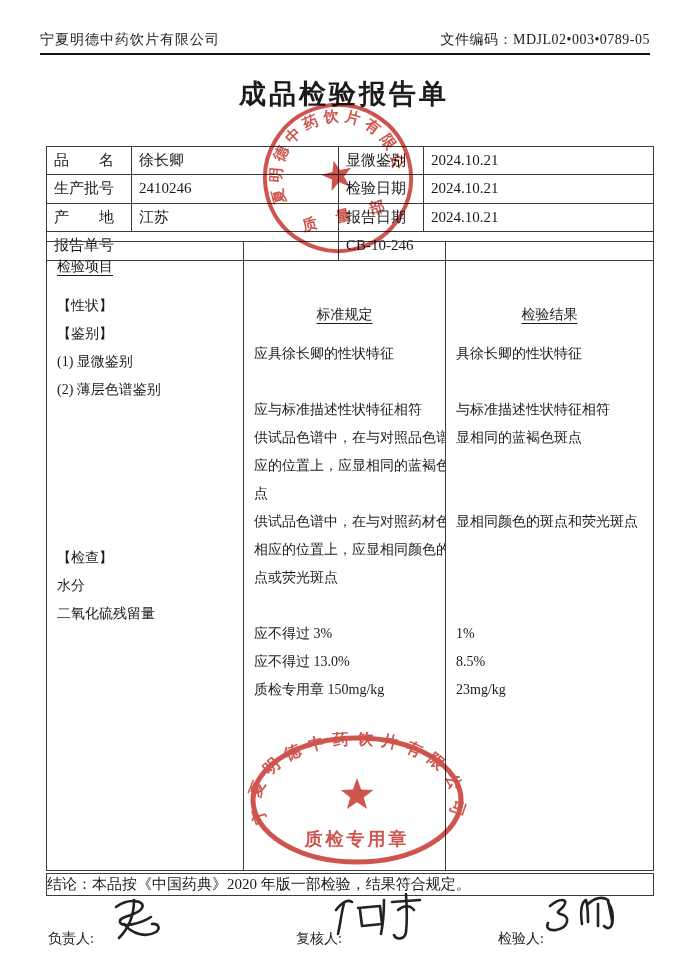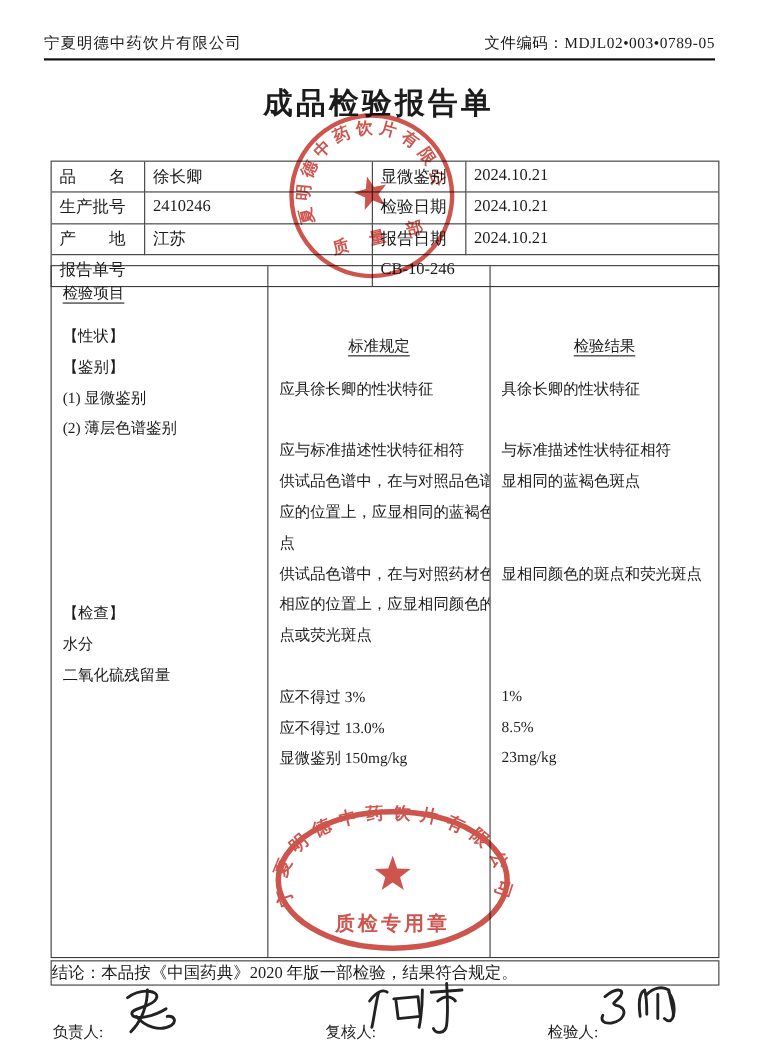--- a/index.html
+++ b/index.html
@@ -168,21 +168,21 @@
       <div class="mline">应与标准描述性状特征相符</div>
       <div class="mline">供试品色谱中，在与对照品色谱相</div>
       <div class="mline">应的位置上，应显相同的蓝褐色斑</div>
       <div class="mline">点</div>
       <div class="mline">供试品色谱中，在与对照药材色谱</div>
       <div class="mline">相应的位置上，应显相同颜色的斑</div>
       <div class="mline">点或荧光斑点</div>
       <div class="mline"></div>
       <div class="mline">应不得过 3%</div>
       <div class="mline">应不得过 13.0%</div>
-      <div class="mline">显微鉴别 150mg/kg</div>
+      <div class="mline">质检专用章 150mg/kg</div>
     </div>
     <div class="mcol lastcol">
       <div class="mhead center">
           <span>检验结果</span>
         </div>
       <div class="mline">具徐长卿的性状特征</div>
       <div class="mline"></div>
       <div class="mline">与标准描述性状特征相符</div>
       <div class="mline">显相同的蓝褐色斑点</div>
       <div class="mline"></div>

